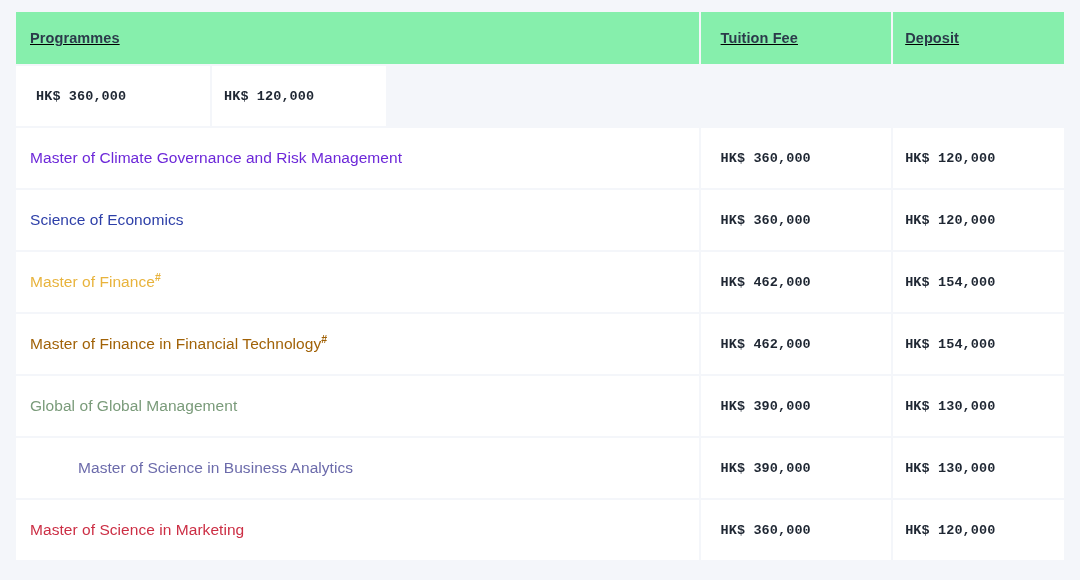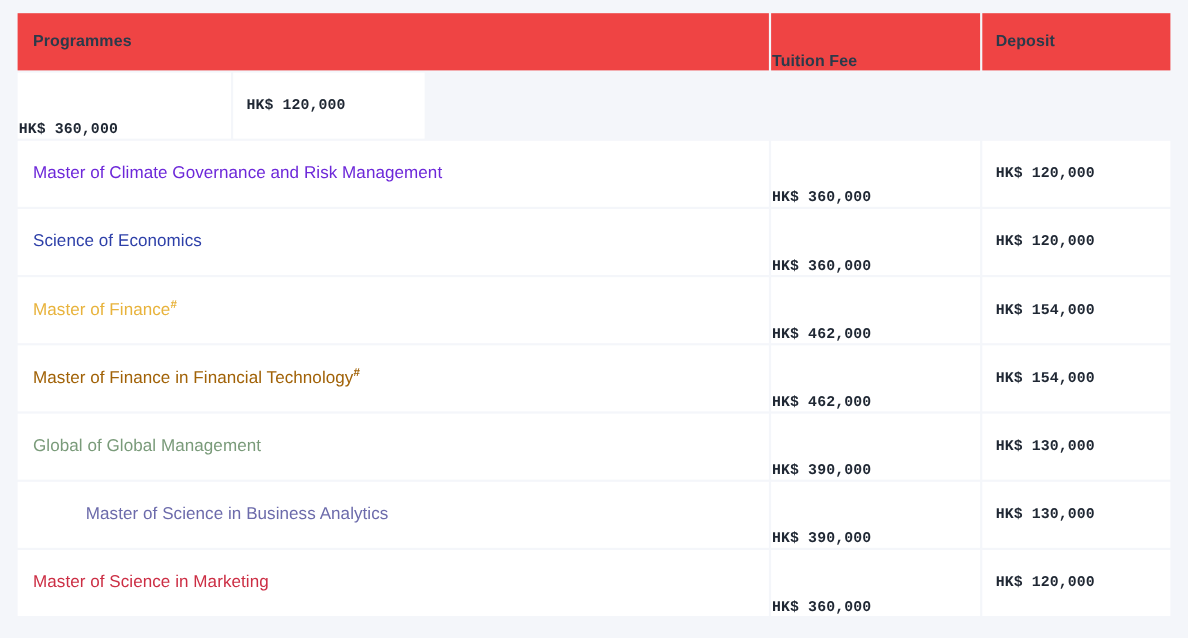--- a/index.html
+++ b/index.html
@@ -28,26 +28,27 @@
   }
 
   .cell {
     background: #ffffff;
     box-sizing: border-box;
     display: flex;
     align-items: center;
   }
 
   .col-prog  { width: 696px; padding-left: 14px; }
-  .col-fee   { width: 194px; padding-left: 1px; align-items: flex-end; }
+  .col-fee   { width: 194px; padding-left: 20px; }
   .col-dep   { width: 174px; padding-left: 12px; }
 
   .header-row .cell {
-    background: #ef4444;
+    background: #86efac;
     height: 52px;
+    text-decoration: underline;
   }
   .header-row .cell-text {
     font-size: 14.5px;
     font-weight: bold;
     color: #2b3a4a;
     letter-spacing: 0.1px;
   }
 
   .body-row .cell {
     height: 60px;

